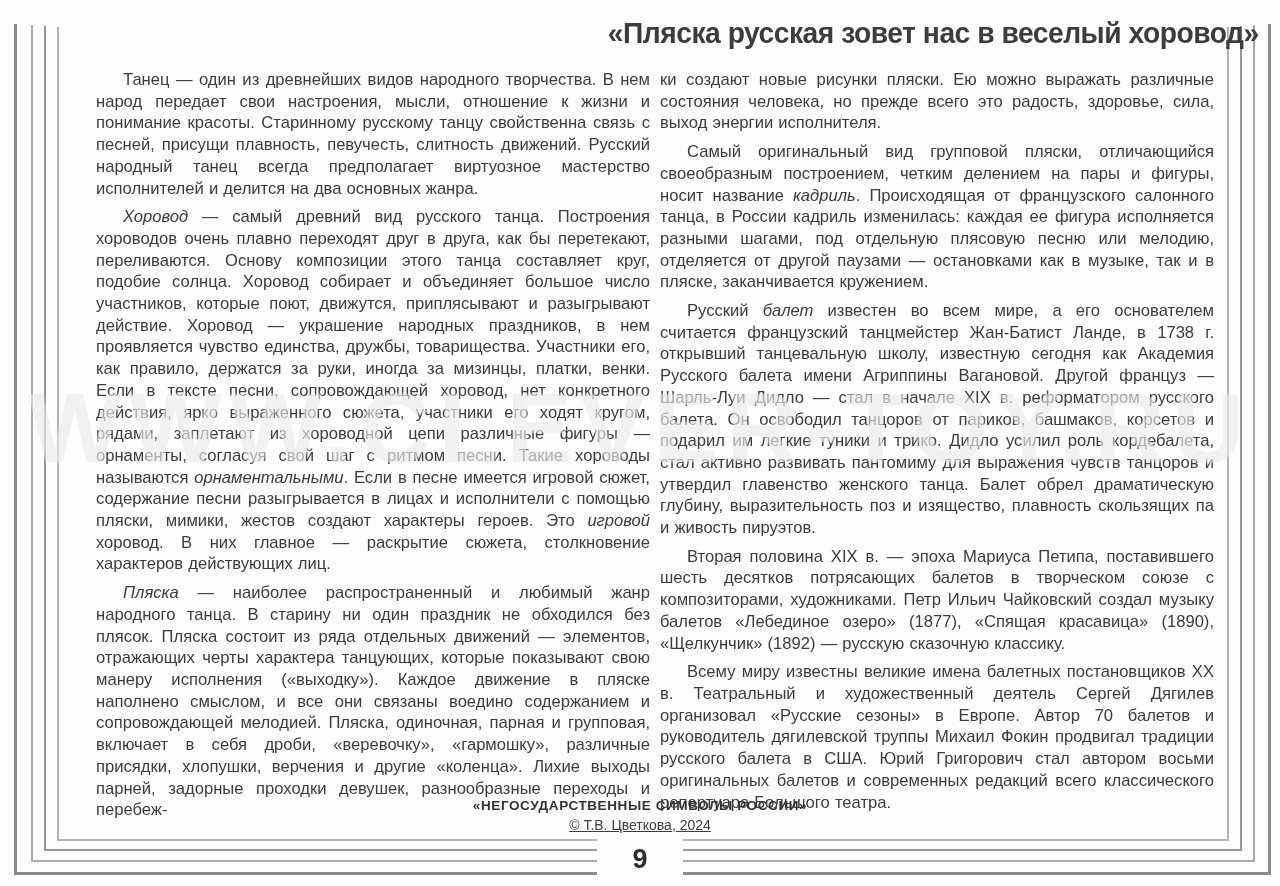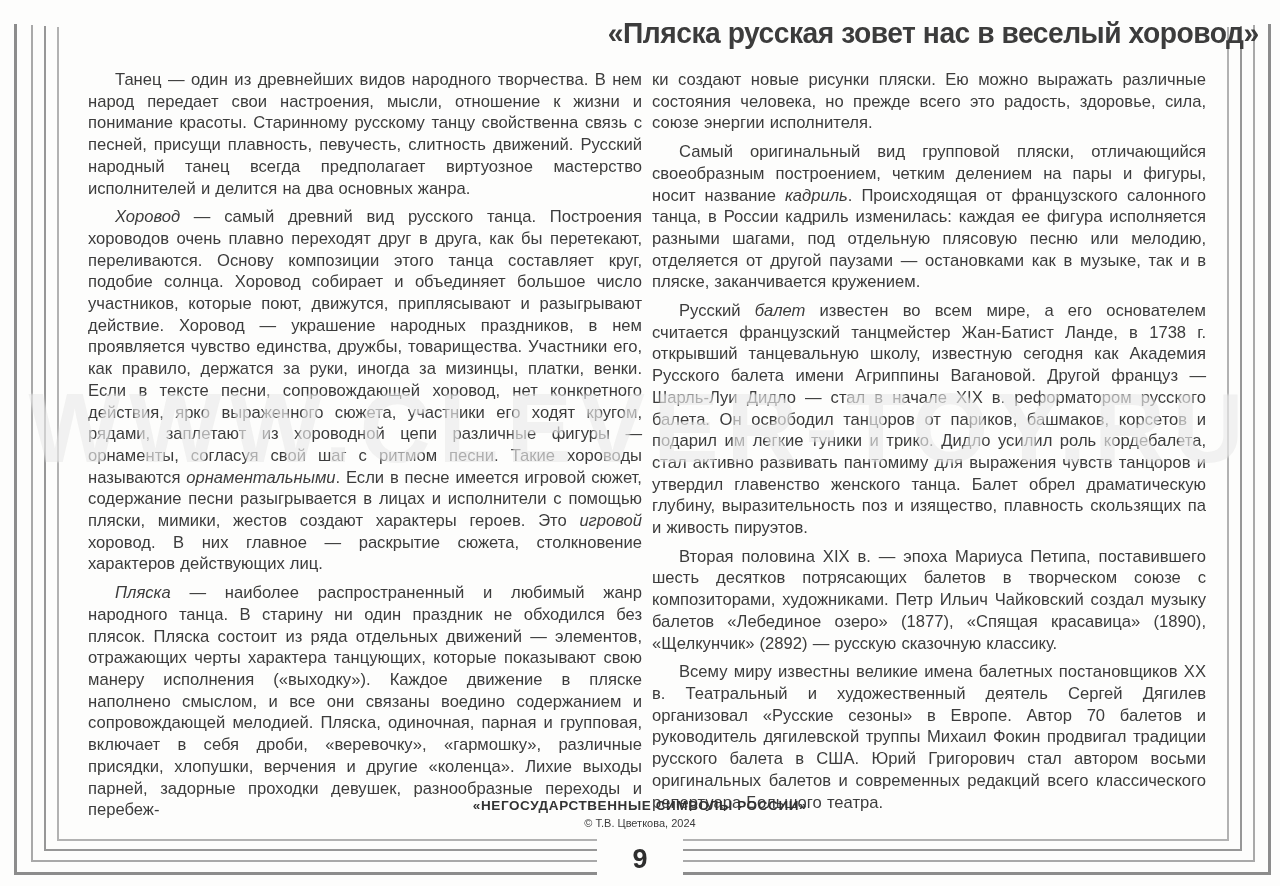--- a/index.html
+++ b/index.html
@@ -17,39 +17,39 @@
   .frame-d{left:57px;right:51px;top:27px;bottom:45px;border-width:2px;border-color:#b2b2b2;}
   
   .title{
     position:absolute;top:16px;left:0;width:100%;
     text-align:right;font-size:30px;font-weight:bold;color:#3c3c3c;
     letter-spacing:-0.5px;
   }
   .title-inner{display:inline-block;transform:scaleX(.94);transform-origin:center;}
   
   .content{
-    position:absolute;left:88px;top:69px;width:1118px;
+    position:absolute;left:96px;top:69px;width:1118px;
     display:flex;gap:10px;
   }
   .col{flex:1 1 0;min-width:0;}
   .para{
     margin:0 0 7px 0;
     font-size:16.6px;line-height:21.7px;
     text-align:justify;text-indent:27px;
     color:#3c3c3c;
     word-spacing:0.5px;
   }
   .para.no-indent{text-indent:0;}
   .it{font-style:italic;}
   
   .footer{
     position:absolute;left:0;width:100%;top:798px;text-align:center;
   }
   .footer-series{font-size:13.5px;font-weight:bold;letter-spacing:.6px;color:#333;}
-  .footer-copy{font-size:11px;margin-top:4px;color:#3c3c3c;}
+  .footer-copy{font-size:14px;margin-top:4px;color:#3c3c3c;text-decoration:underline;}
   
   .page-badge{
     position:absolute;left:597px;top:836px;width:86px;height:46px;
     background:#fdfdfc;z-index:5;
     display:flex;align-items:center;justify-content:center;
   }
   .page-number{font-size:27px;font-weight:bold;color:#2e2e2e;}
   
   .watermark{
     position:absolute;left:50%;top:428px;transform:translate(-50%,-50%);
@@ -71,24 +71,24 @@
   <span class="title-inner">«Пляска русская зовет нас в веселый хоровод»</span>
 </div>
 
 <div class="content">
   <div class="col" id="col-left">
       <p class="para"><span>Танец — один из древнейших видов народного творчества. В нем народ передает свои настроения, мысли, отношение к жизни и понимание красоты. Старинному русскому танцу свойственна связь с песней, присущи плавность, певучесть, слитность движений. Русский народный танец всегда предполагает виртуозное мастерство исполнителей и делится на два основных жанра.</span></p>
       <p class="para"><span class="it">Хоровод</span><span> — самый древний вид русского танца. Построения хороводов очень плавно переходят друг в друга, как бы перетекают, переливаются. Основу композиции этого танца составляет круг, подобие солнца. Хоровод собирает и объединяет большое число участников, которые поют, движутся, приплясывают и разыгрывают действие. Хоровод — украшение народных праздников, в нем проявляется чувство единства, дружбы, товарищества. Участники его, как правило, держатся за руки, иногда за мизинцы, платки, венки. Если в тексте песни, сопровождающей хоровод, нет конкретного действия, ярко выраженного сюжета, участники его ходят кругом, рядами, заплетают из хороводной цепи различные фигуры — орнаменты, согласуя свой шаг с ритмом песни. Такие хороводы называются </span><span class="it">орнаментальными</span><span>. Если в песне имеется игровой сюжет, содержание песни разыгрывается в лицах и исполнители с помощью пляски, мимики, жестов создают характеры героев. Это </span><span class="it">игровой</span><span> хоровод. В них главное — раскрытие сюжета, столкновение характеров действующих лиц.</span></p>
       <p class="para"><span class="it">Пляска</span><span> — наиболее распространенный и любимый жанр народного танца. В старину ни один праздник не обходился без плясок. Пляска состоит из ряда отдельных движений — элементов, отражающих черты характера танцующих, которые показывают свою манеру исполнения («выходку»). Каждое движение в пляске наполнено смыслом, и все они связаны воедино содержанием и сопровождающей мелодией. Пляска, одиночная, парная и групповая, включает в себя дроби, «веревочку», «гармошку», различные присядки, хлопушки, верчения и другие «коленца». Лихие выходы парней, задорные проходки девушек, разнообразные переходы и перебеж-</span></p>
     </div>
   <div class="col" id="col-right">
-      <p class="para no-indent"><span>ки создают новые рисунки пляски. Ею можно выражать различные состояния человека, но прежде всего это радость, здоровье, сила, союзе энергии исполнителя.</span></p>
+      <p class="para no-indent"><span>ки создают новые рисунки пляски. Ею можно выражать различные состояния человека, но прежде всего это радость, здоровье, сила, выход энергии исполнителя.</span></p>
       <p class="para"><span>Самый оригинальный вид групповой пляски, отличающийся своеобразным построением, четким делением на пары и фигуры, носит название </span><span class="it">кадриль</span><span>. Происходящая от французского салонного танца, в России кадриль изменилась: каждая ее фигура исполняется разными шагами, под отдельную плясовую песню или мелодию, отделяется от другой паузами — остановками как в музыке, так и в пляске, заканчивается кружением.</span></p>
       <p class="para"><span>Русский </span><span class="it">балет</span><span> известен во всем мире, а его основателем считается французский танцмейстер Жан-Батист Ланде, в 1738 г. открывший танцевальную школу, известную сегодня как Академия Русского балета имени Агриппины Вагановой. Другой француз — Шарль-Луи Дидло — стал в начале XIX в. реформатором русского балета. Он освободил танцоров от париков, башмаков, корсетов и подарил им легкие туники и трико. Дидло усилил роль кордебалета, стал активно развивать пантомиму для выражения чувств танцоров и утвердил главенство женского танца. Балет обрел драматическую глубину, выразительность поз и изящество, плавность скользящих па и живость пируэтов.</span></p>
-      <p class="para"><span>Вторая половина XIX в. — эпоха Мариуса Петипа, поставившего шесть десятков потрясающих балетов в творческом союзе с композиторами, художниками. Петр Ильич Чайковский создал музыку балетов «Лебединое озеро» (1877), «Спящая красавица» (1890), «Щелкунчик» (2892) — русскую сказочную классику.</span></p>
+      <p class="para"><span>Вторая половина XIX в. — эпоха Мариуса Петипа, поставившего шесть десятков потрясающих балетов в творческом союзе с композиторами, художниками. Петр Ильич Чайковский создал музыку балетов «Лебединое озеро» (1877), «Спящая красавица» (1890), «Щелкунчик» (1892) — русскую сказочную классику.</span></p>
       <p class="para"><span>Всему миру известны великие имена балетных постановщиков XX в. Театральный и художественный деятель Сергей Дягилев организовал «Русские сезоны» в Европе. Автор 70 балетов и руководитель дягилевской труппы Михаил Фокин продвигал традиции русского балета в США. Юрий Григорович стал автором восьми оригинальных балетов и современных редакций всего классического репертуара Большого театра.</span></p>
     </div>
 </div>
 
 <div class="watermark">WWW.CLEVER-TOY.RU</div>
 
 <div class="footer">
   <div class="footer-series">«НЕГОСУДАРСТВЕННЫЕ СИМВОЛЫ РОССИИ»</div>
   <div class="footer-copy">© Т.В. Цветкова, 2024</div>
 </div>

